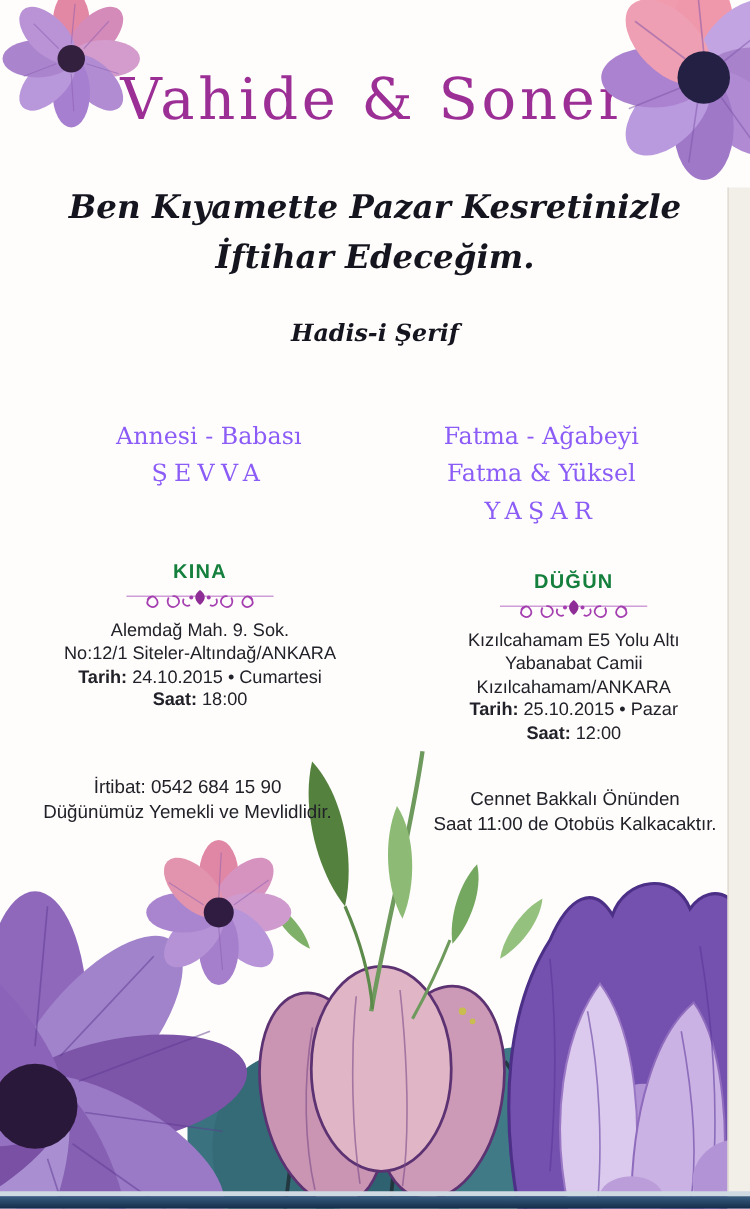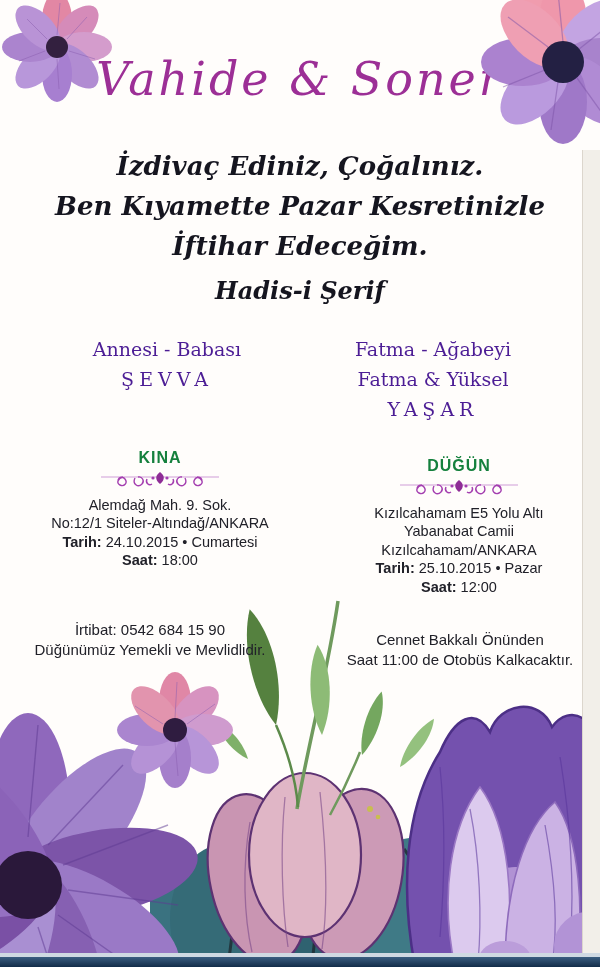--- a/index.html
+++ b/index.html
@@ -4,32 +4,32 @@
 <style>
   html,body{margin:0;padding:0;background:#888;}
   .card{
     position:relative;width:600px;height:967px;background:#fffdfb;
     overflow:hidden;font-family:"Liberation Sans",sans-serif;color:#23232b;
     margin:0 auto;
   }
   
   .title{
     position:absolute;top:52px;left:0;width:100%;text-align:center;
-    font-family:"DejaVu Serif",serif;font-style:italic;font-weight:normal;
+    font-family:"DejaVu Serif",serif;font-weight:normal;
     font-size:46px;letter-spacing:3px;color:#9c2f96;z-index:5;
   }
   .quote{
     position:absolute;top:146px;left:0;width:100%;text-align:center;
     font-family:"DejaVu Serif",serif;font-style:italic;font-weight:bold;
     font-size:26px;line-height:40px;color:#15151f;z-index:5;
   }
-  .attribution{font-size:24px;margin-top:5px;}
+  .attribution{font-size:19px;margin-top:21px;}
   .family{
     position:absolute;width:230px;text-align:center;
-    font-family:"DejaVu Serif",serif;font-size:19px;line-height:30px;color:#4c1d95;z-index:5;
+    font-family:"DejaVu Serif",serif;font-size:19px;line-height:30px;color:#8b5cf6;z-index:5;
   }
   .family.left{left:52px;top:334px;}
   .family.right{left:318px;top:334px;}
   .surname{letter-spacing:5px;}
   .event{
     position:absolute;text-align:center;font-size:14.5px;line-height:18.5px;
     color:#212129;z-index:5;
   }
   .event .heading{font-weight:bold;font-size:16px;letter-spacing:1px;color:#15803d;}
   .event.kina{left:28px;top:449px;width:264px;}
@@ -99,21 +99,20 @@
           <path d="M-5,20 L-12,68"></path>
           <path d="M14,16 L42,55"></path>
       </g>
       <circle r="21" fill="#232043"></circle>
     </g>
   </svg>
 
   <div class="title">Vahide &amp; Soner</div>
 
   <div class="quote">
-    <div>İzdivaç Ediniz, Çoğalınız.</div>
     <div>Ben Kıyamette Pazar Kesretinizle</div>
     <div>İftihar Edeceğim.</div>
     <div class="attribution">Hadis-i Şerif</div>
   </div>
 
   <div class="family left">
     <div>Annesi - Babası</div>
     <div class="surname">ŞEVVA</div>
   </div>
   <div class="family right">

